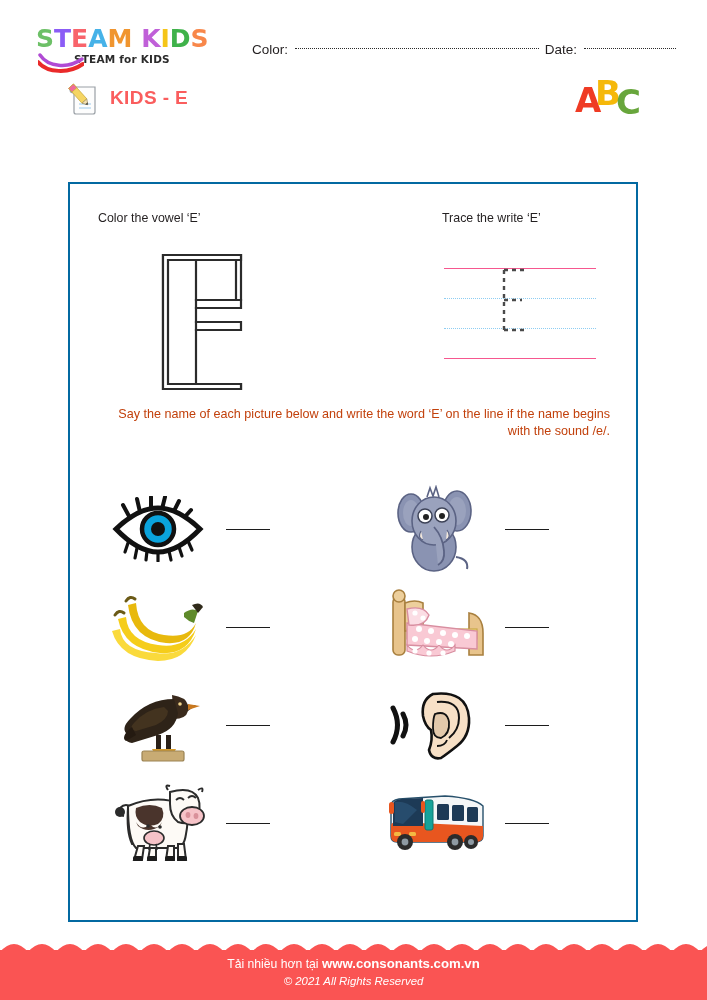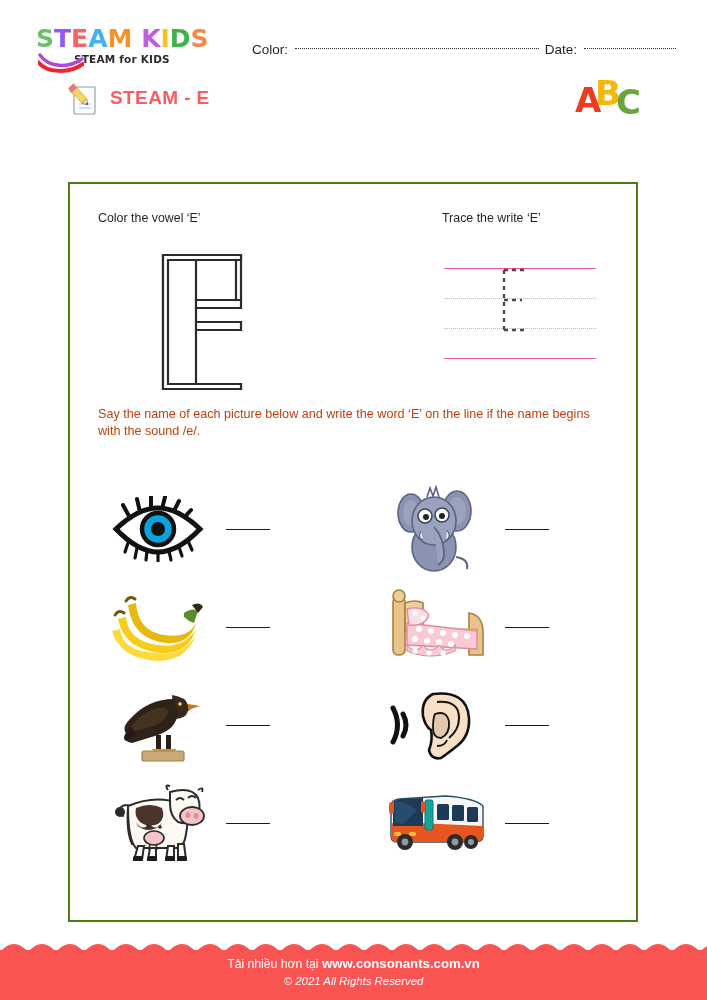--- a/index.html
+++ b/index.html
@@ -104,23 +104,24 @@
     line-height: 17px;
     color: #231f20;
   }
 
   
   .mainbox {
     position: absolute;
     left: 68px; top: 182px;
     width: 570px;
     height: 740px;
-    border: 2px solid #4d7c0f;
+    border: 2px solid #0369a1;
     box-sizing: border-box;
     background: #fff;
+    text-align: right;
   }
 
   .sec-head {
     position: absolute;
     font-size: 12.4px;
     color: #231f20;
   }
   .sec-head.left  { left: 28px; top: 27px; }
   .sec-head.right { left: 372px; top: 27px; }
 
@@ -260,21 +261,21 @@
     <path d="M10 9 Q6 9 6 12 Q6 15 10 15" fill="#f1f3f4" stroke="#9aa0a6" stroke-width="1.1"></path>
     <line x1="15" y1="26" x2="27" y2="26" stroke="#b7d7ef" stroke-width="1.4"></line>
     <line x1="15" y1="30" x2="27" y2="30" stroke="#b7d7ef" stroke-width="1.4"></line>
     <g transform="rotate(-42 20 14)">
       <rect x="11" y="1" width="6.5" height="20" fill="#f5d563" stroke="#c9a93c" stroke-width="0.7"></rect>
       <rect x="11" y="1" width="6.5" height="5" fill="#f06a9b" stroke="#c9a93c" stroke-width="0.7"></rect>
       <polygon points="11,21 17.5,21 14.25,26" fill="#f6e3b4" stroke="#9c8b5a" stroke-width="0.7"></polygon>
       <polygon points="12.6,24 15.9,24 14.25,26" fill="#3b3b3b"></polygon>
     </g>
   </svg>
-  <div class="title-text">STEAM - E</div>
+  <div class="title-text">KIDS - E</div>
 
   <svg class="abc-icon" viewBox="0 0 70 46">
     <text x="1" y="40" font-family="DejaVu Sans, sans-serif" font-size="34" font-weight="bold" fill="#ef3b24">A</text>
     <text x="21" y="33" font-family="DejaVu Sans, sans-serif" font-size="34" font-weight="bold" fill="#f5b80a">B</text>
     <text x="42" y="42" font-family="DejaVu Sans, sans-serif" font-size="34" font-weight="bold" fill="#68a63c">C</text>
   </svg>
 
 
   <div class="mainbox">
 

